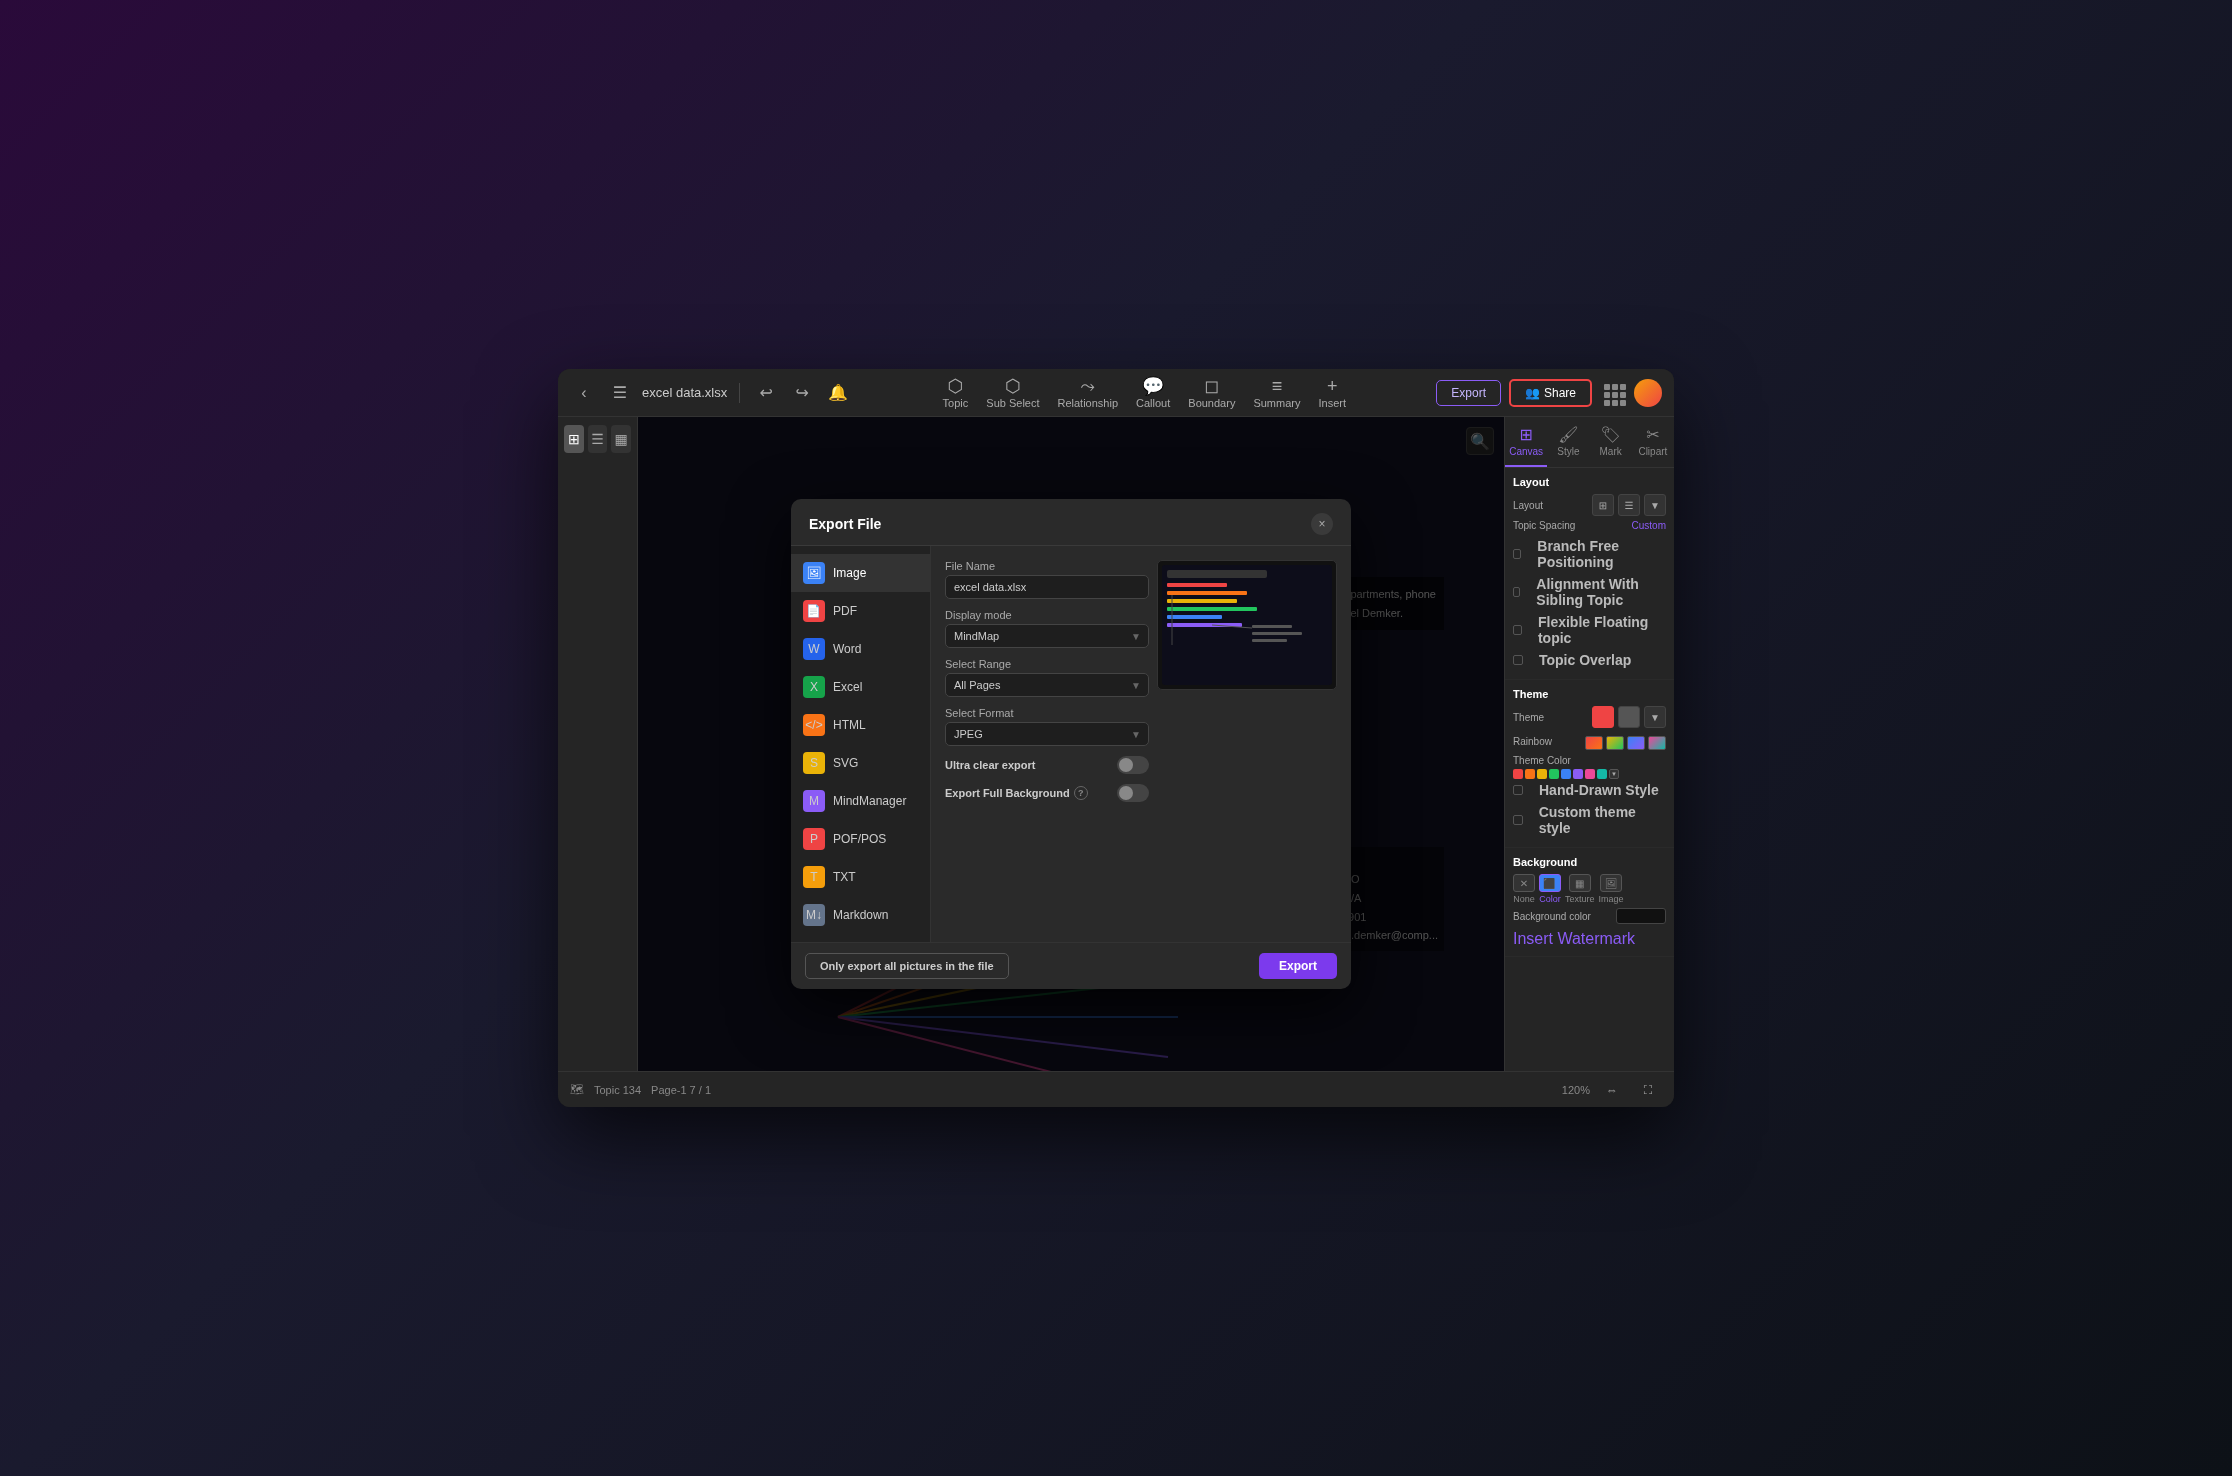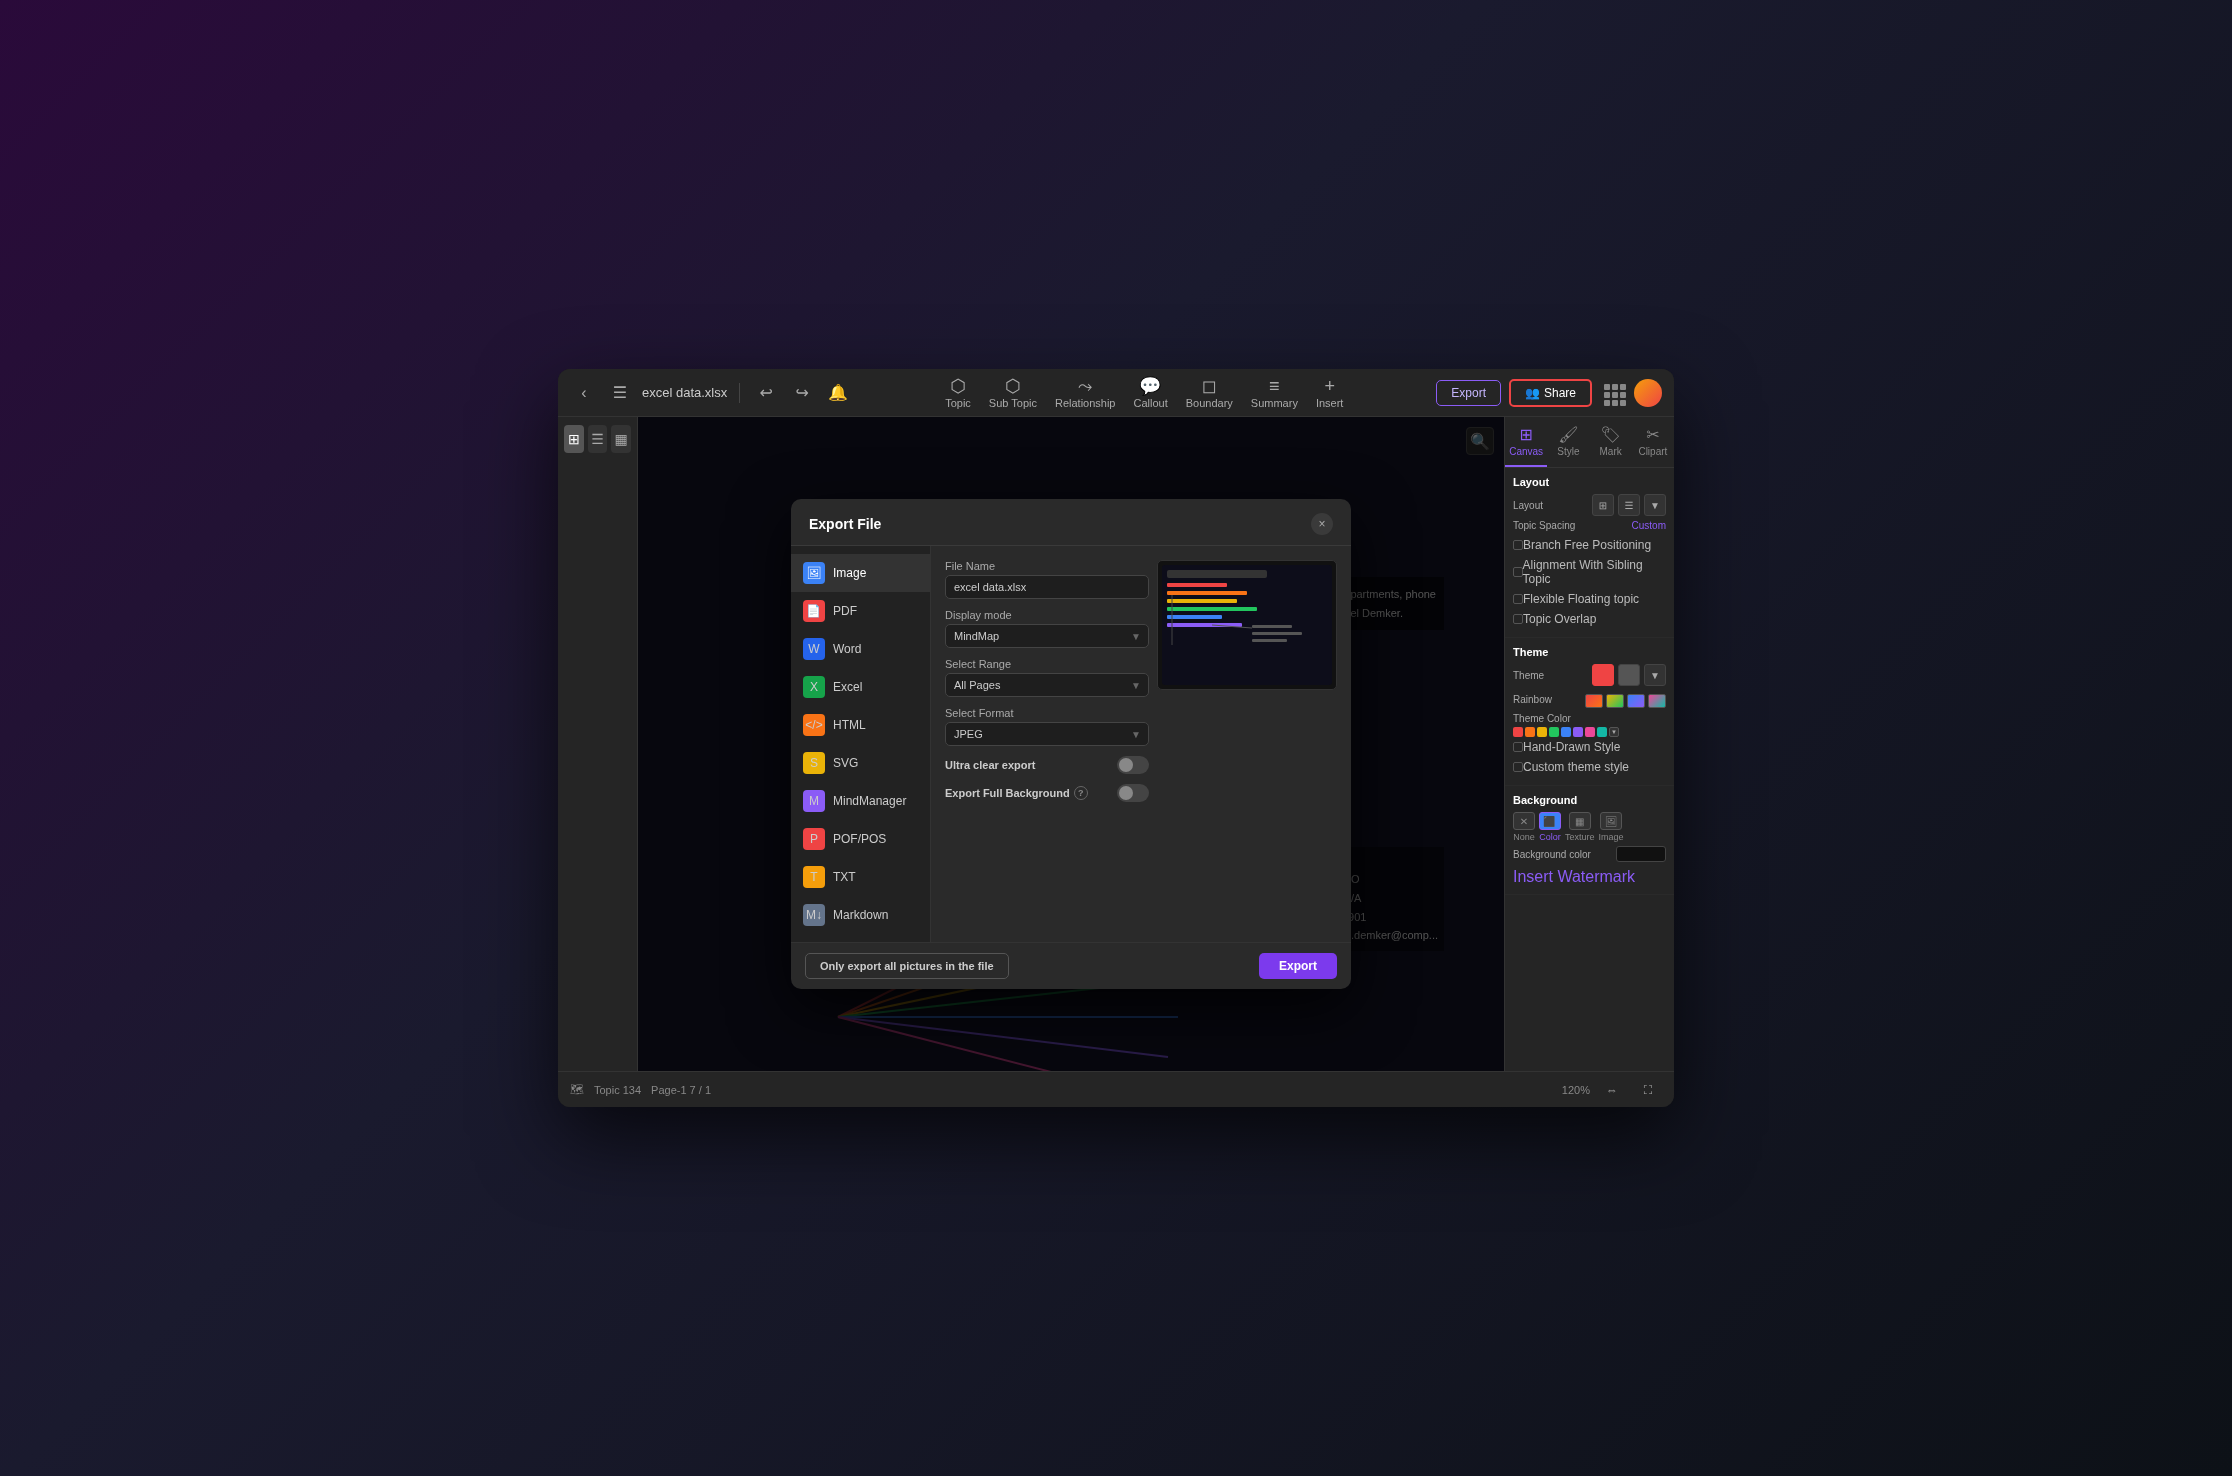--- a/index.html
+++ b/index.html
@@ -249,25 +249,26 @@
     .badge-custom {
       background: transparent;
       border: none;
       color: #8b5cf6;
       font-size: 10px;
       cursor: pointer;
     }
     .checkbox-item {
       display: flex;
       align-items: center;
-      gap: 0;
+      gap: 16px;
       padding: 3px 0;
       color: #bbb;
-      font-size: 12px;
-      cursor: pointer;
+      font-size: 14px;
+      cursor: pointer;
+      font-weight: bold;
     }
     .small-checkbox {
       width: 10px; height: 10px;
       border: 1px solid #555;
       border-radius: 2px;
     }
     .theme-color-row {
       display: flex;
       gap: 2px;
       flex-wrap: wrap;
@@ -591,21 +592,21 @@
       <button class="icon-btn">↪</button>
       <button class="icon-btn">🔔</button>
     </div>
     <div class="top-bar-center">
       <div class="toolbar-item">
         <span class="toolbar-icon">⬡</span>
         <span>Topic</span>
       </div>
       <div class="toolbar-item">
         <span class="toolbar-icon">⬡</span>
-        <span>Sub Topic</span>
+        <span>Sub Select</span>
       </div>
       <div class="toolbar-item">
         <span class="toolbar-icon">⤳</span>
         <span>Relationship</span>
       </div>
       <div class="toolbar-item">
         <span class="toolbar-icon">💬</span>
         <span>Callout</span>
       </div>
       <div class="toolbar-item">

